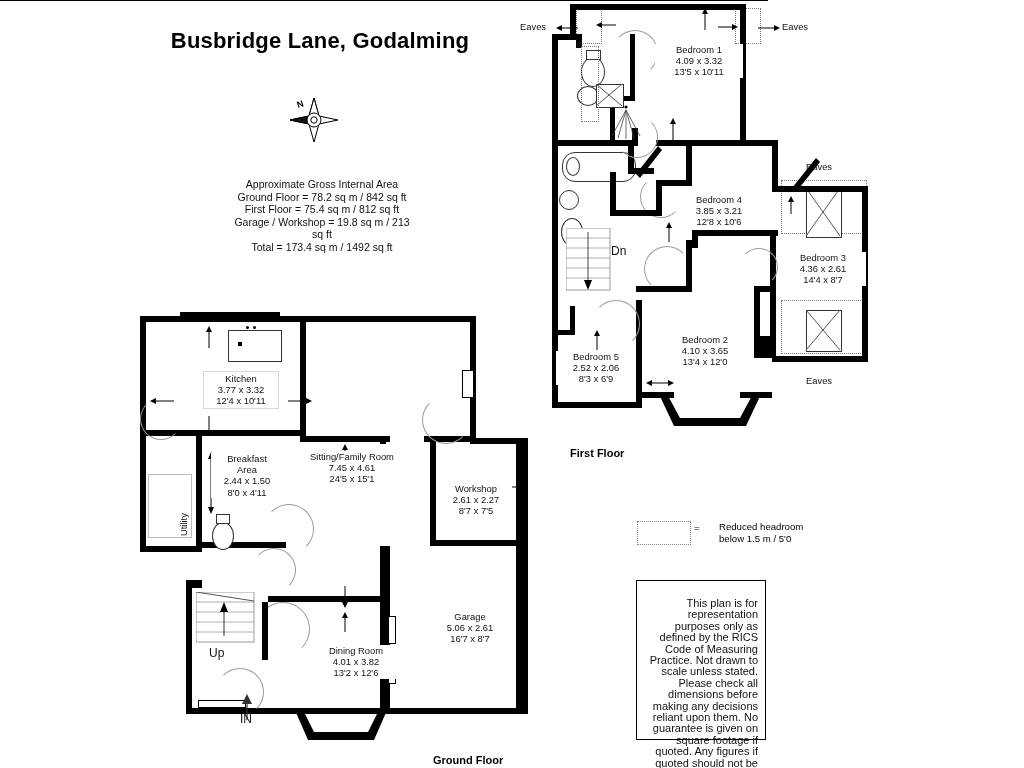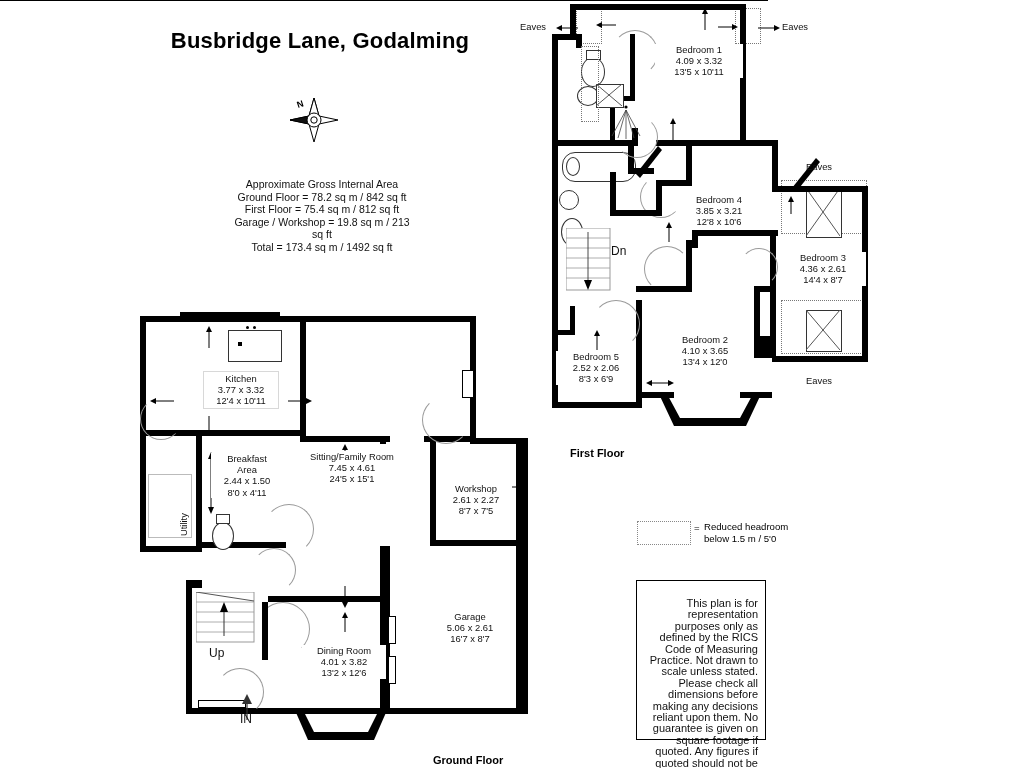--- a/index.html
+++ b/index.html
@@ -26,21 +26,21 @@
   .oval{position:absolute;border:1px solid #333;background:#fff;border-radius:50%;}
   .dash{position:absolute;border:1px dotted #777;background:transparent;}
   .arc{position:absolute;border:1px solid #9a9a9a;border-radius:50%;background:transparent;}
   .floorlabel{position:absolute;font-size:11px;font-weight:bold;}
   .eaves{position:absolute;font-size:9.4px;color:#111;white-space:nowrap;}
   .tinytxt{position:absolute;font-size:12px;color:#111;}
 
   
   #legend-box{left:637px;top:521px;width:52px;height:22px;border:1px dotted #888;}
   #legend-eq{left:694px;top:522px;font-size:9.6px;}
-  #legend-txt{left:704px;top:521px;width:90px;font-size:9.6px;line-height:12px;}
+  #legend-txt{left:719px;top:521px;width:90px;font-size:9.6px;line-height:12px;}
   #disc{left:636px;top:580px;width:128px;height:158px;border:1px solid #000;background:#fff;}
   #disc-txt{left:642px;top:598px;width:116px;font-size:11px;line-height:11.4px;text-align:right;color:#111;}
 
   #gf-title{left:433px;top:754px;font-size:11px;font-weight:bold;}
   #gf-rule{left:128px;top:750px;width:768px;height:1px;background:#000;}
   #ff-title{left:570px;top:447px;font-size:11px;font-weight:bold;}
 </style>
 </head>
 <body>
 
@@ -407,21 +407,21 @@
   <div class="lbl" style="left:302px;top:451px;width:100px;">
     <div>Sitting/Family Room</div>
     <div>7.45 x 4.61</div>
     <div>24'5 x 15'1</div>
   </div>
   <div class="lbl" style="left:440px;top:483px;width:72px;">
     <div>Workshop</div>
     <div>2.61 x 2.27</div>
     <div>8'7 x 7'5</div>
   </div>
-  <div class="lbl" style="left:302px;top:645px;width:84px;">
+  <div class="lbl" style="left:314px;top:645px;width:84px;">
     <div>Dining Room</div>
     <div>4.01 x 3.82</div>
     <div>13'2 x 12'6</div>
   </div>
   <div class="lbl" style="left:428px;top:611px;width:84px;">
     <div>Garage</div>
     <div>5.06 x 2.61</div>
     <div>16'7 x 8'7</div>
   </div>
 

